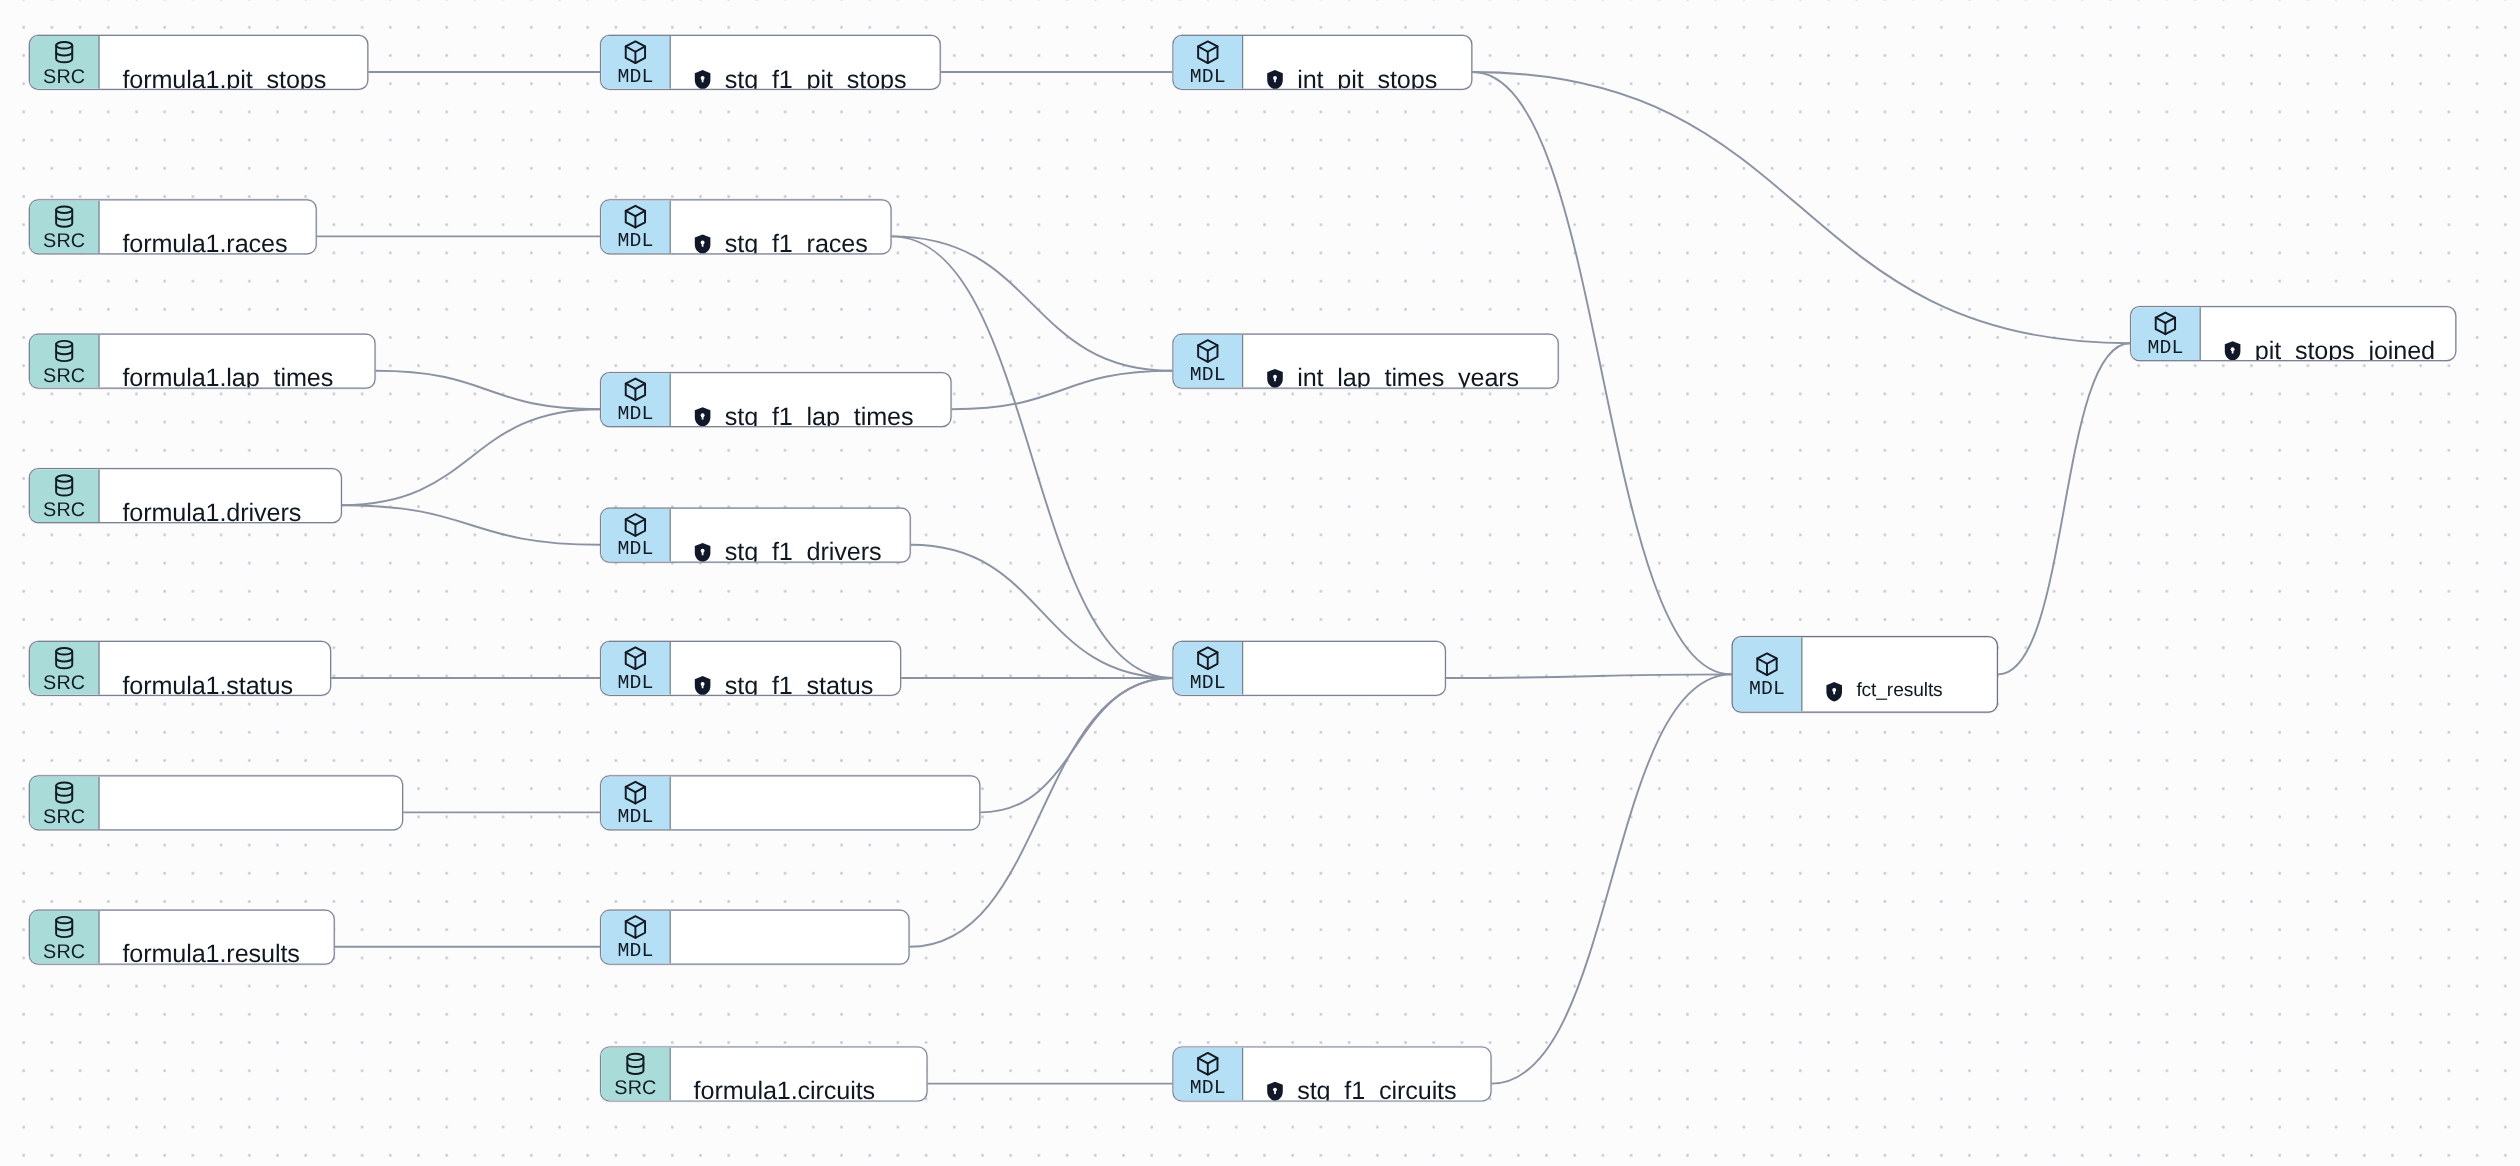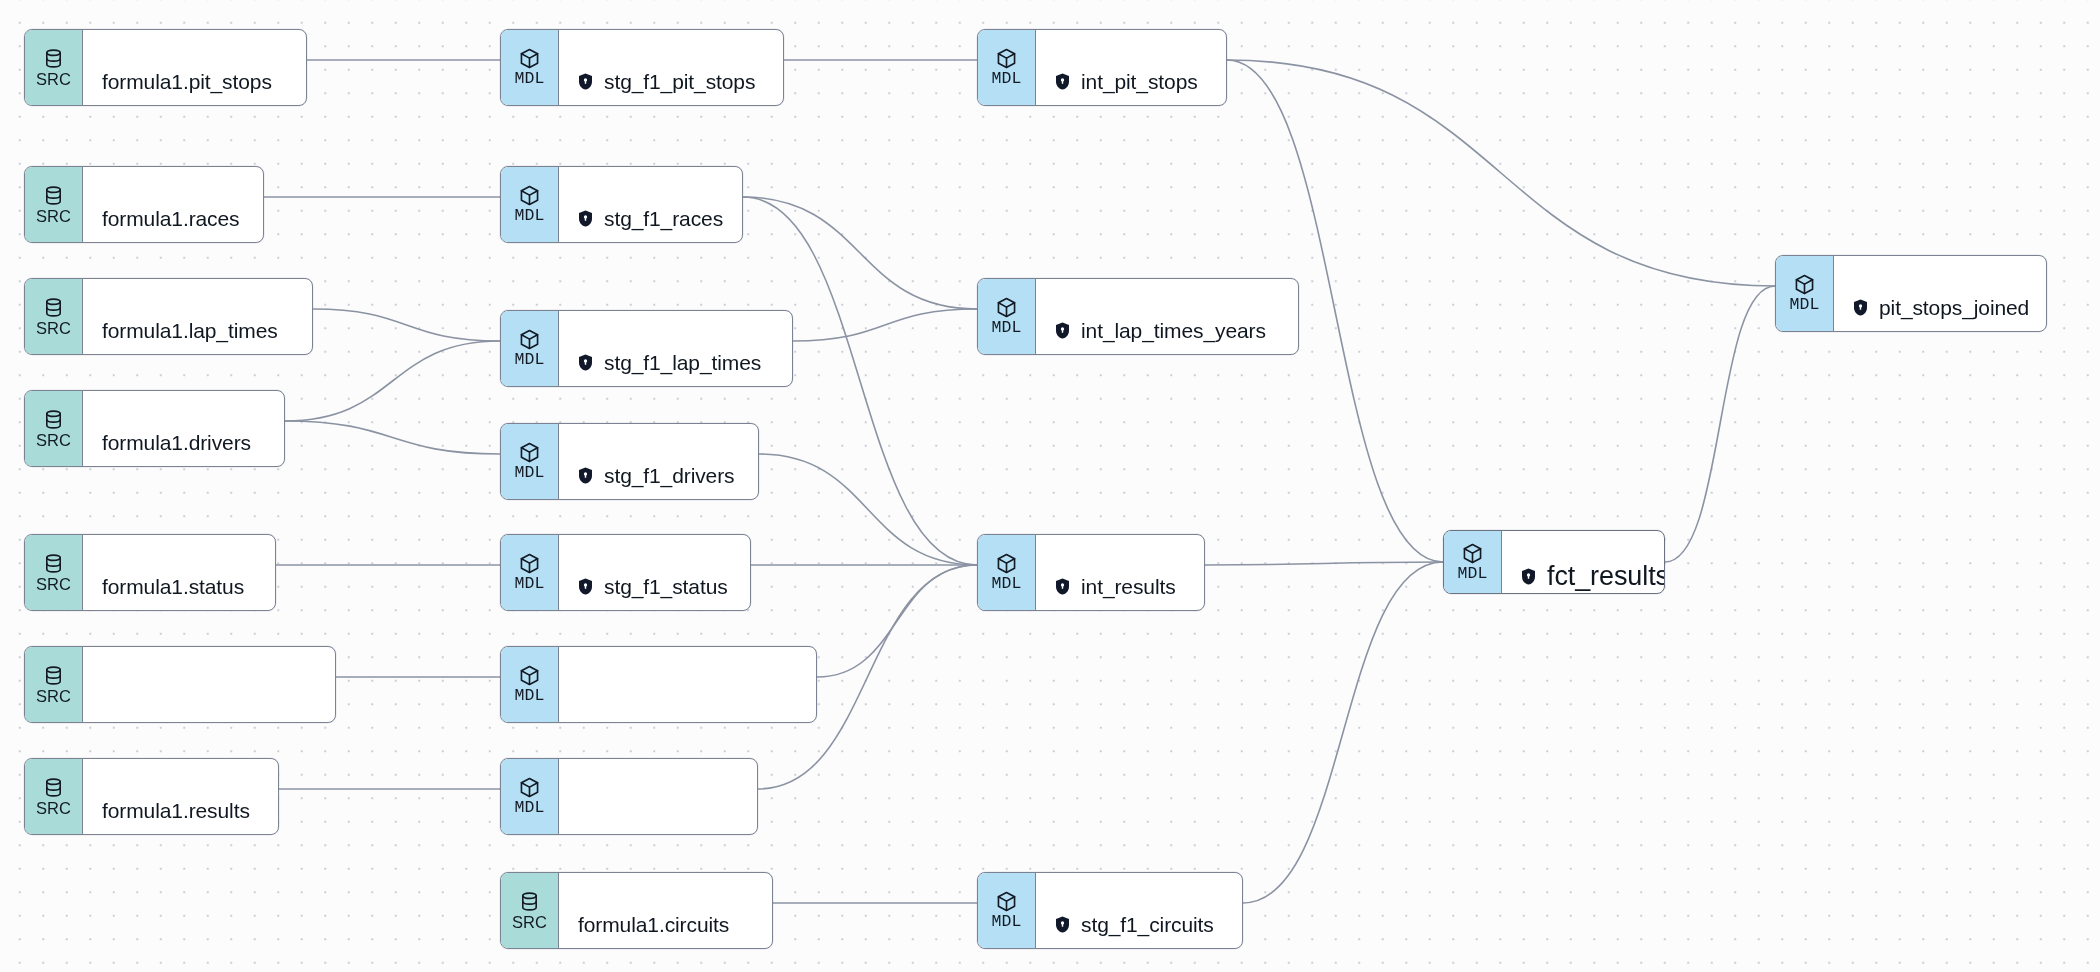--- a/index.html
+++ b/index.html
@@ -26,21 +26,21 @@
   }
   .edge-path {
     fill: none;
     stroke: #8b93a3;
     stroke-width: 1.6;
   }
   .node {
     position: absolute;
     display: flex;
     align-items: stretch;
-    height: 77px;
+    height: 46px;
     border-radius: 8px;
     background: #ffffff;
     border: 1.4px solid #7b8292;
     overflow: hidden;
     box-shadow: 0 0 0 0.5px rgba(120,128,145,0.18);
   }
   .node.emph {
     border-width: 1.8px;
     border-color: #6b7383;
     height: 64px;
@@ -75,21 +75,21 @@
     margin-top: 28px;
   }
   .node-body.src-body { padding-left: 19px; }
   .shield { display: block; flex: none; }
   .node-label {
     font-size: 21px;
     color: #0f1720;
     line-height: 1;
     letter-spacing: -0.1px;
   }
-  .node.emph .node-label { font-size: 27px; }
+  .node.emph .node-label { font-size: 16px; }
 </style>
 </head>
 <body>
 
 <div id="canvas">
   <svg id="edge-layer" width="2100" height="972" viewBox="0 0 2100 972">
       <path d="M 307 60 C 407.36 60, 399.64 60, 500 60" class="edge-path"></path>
       <path d="M 264 197 C 386.72 197, 377.28 197, 500 197" class="edge-path"></path>
       <path d="M 313 309 C 410.24 309, 402.76 341, 500 341" class="edge-path"></path>
       <path d="M 285 421 C 396.8 421, 388.2 341, 500 341" class="edge-path"></path>
@@ -434,30 +434,20 @@
         <div class="badge mdl">
           <span>
             <svg width="23" height="23" viewBox="0 0 24 24" fill="none" stroke="#131a24" stroke-width="1.7" stroke-linecap="round" stroke-linejoin="round">
       <path d="M12 2.6 20.4 7v10L12 21.4 3.6 17V7z"></path>
       <path d="M3.6 7 12 11.6 20.4 7"></path>
       <path d="M12 11.6v9.8"></path>
     </svg>
           </span>
           <span class="badge-text">MDL</span>
         </div>
-        <div class="node-body">
-          <span style="display: flex;">
-            <svg class="shield" width="19" height="19" viewBox="0 0 24 24" aria-hidden="true">
-      <path d="M12 1.8 3.8 5v7.2c0 5.2 3.5 8.9 8.2 10 4.7-1.1 8.2-4.8 8.2-10V5z" fill="#10182a"></path>
-      <circle cx="12" cy="10.1" r="2.05" fill="#ffffff"></circle>
-      <path d="M11.1 10.6h1.8v4.1h-1.8z" fill="#ffffff"></path>
-    </svg>
-          </span>
-          <span class="node-label">int_results</span>
-        </div>
       </div>
       <div class="node emph" style="left: 1443px; top: 530px; width: 222px;">
         <div class="badge mdl">
           <span>
             <svg width="23" height="23" viewBox="0 0 24 24" fill="none" stroke="#131a24" stroke-width="1.7" stroke-linecap="round" stroke-linejoin="round">
       <path d="M12 2.6 20.4 7v10L12 21.4 3.6 17V7z"></path>
       <path d="M3.6 7 12 11.6 20.4 7"></path>
       <path d="M12 11.6v9.8"></path>
     </svg>
           </span>

